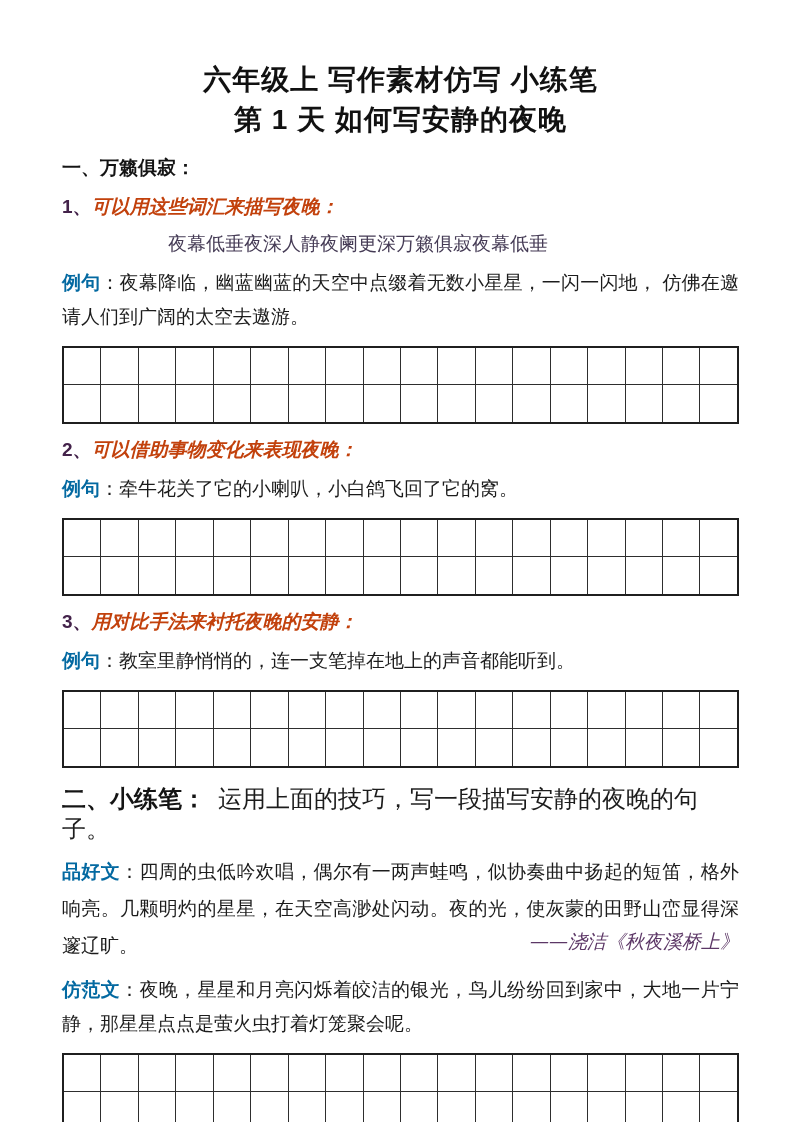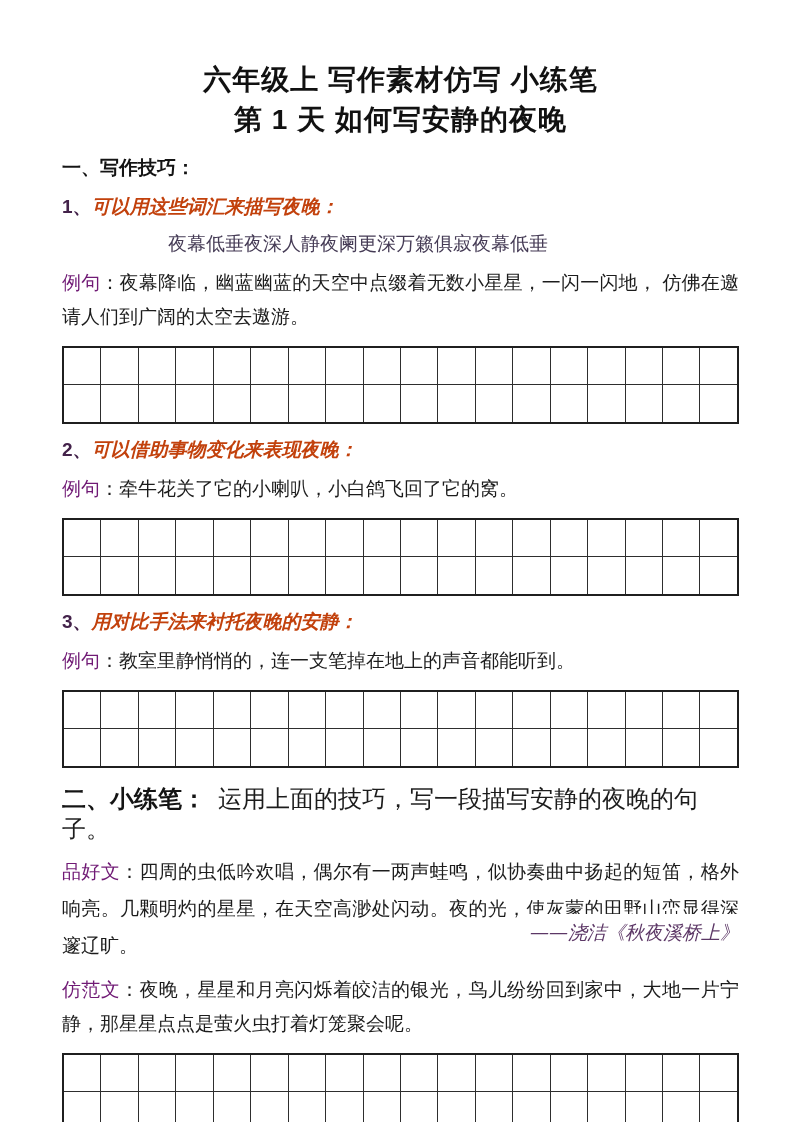--- a/index.html
+++ b/index.html
@@ -47,33 +47,33 @@
     color: #453b55;
     display: flex;
   }
   .para {
     margin-top: 9px;
     font-size: 19px;
     line-height: 34px;
     color: #1c1c1c;
     text-align: justify;
   }
-  .label { font-weight: normal; color: #701a75; }
+  .label { font-weight: bold; color: #0369a1; }
   .practice-head {
     margin-top: 16px;
     font-size: 24px;
     line-height: 30px;
   }
   .practice-head .bold-black { font-weight: bold; color: #141414; }
   .practice-head .instruction { margin-left: 12px; color: #1c1c1c; }
   .good-para { position: relative; line-height: 37px; }
   .attribution {
     position: absolute;
     right: 0;
-    bottom: 13px;
+    bottom: 4px;
     font-family: "DejaVu Serif", serif;
     font-style: italic;
     font-size: 19px;
     color: #5c3766;
     background: #ffffff;
     padding-left: 10px;
   }
   .writing-grid {
     margin-top: 12px;
     border: 2px solid #1f1f1f;
@@ -94,21 +94,21 @@
   .grid-cell:last-child { border-right: none; }
 </style>
 </head>
 <body>
 
 <div class="page">
 
   <div class="title">六年级上 写作素材仿写 小练笔</div>
   <div class="title">第 1 天 如何写安静的夜晚</div>
 
-  <div class="sec-heading">一、写作技巧：</div>
+  <div class="sec-heading">一、万籁俱寂：</div>
 
   <div class="tip-heading">
     <span class="tip-num">1、</span><span class="tip-text">可以用这些词汇来描写夜晚：</span>
   </div>
 
   <div class="vocab">
     <span>夜幕低垂</span>
     <span>夜深人静</span>
     <span>夜阑更深</span>
     <span>万籁俱寂</span>

